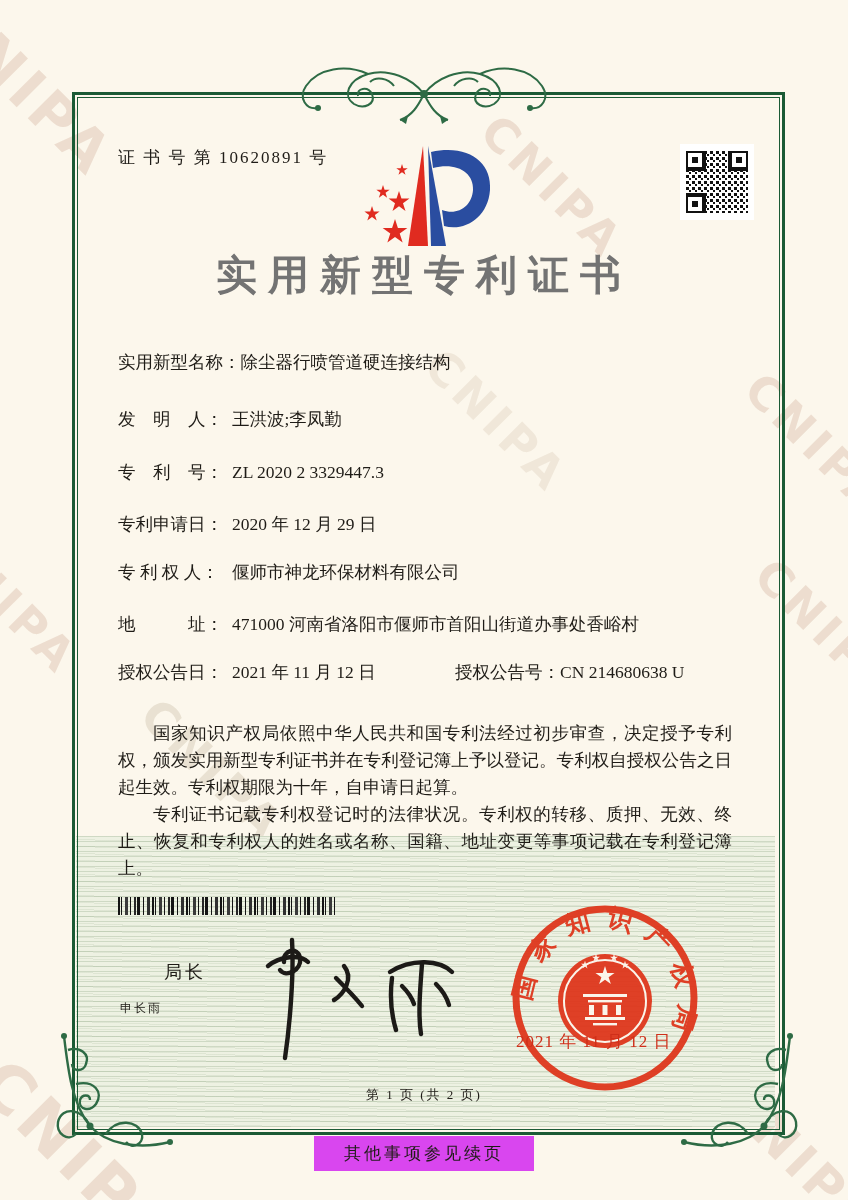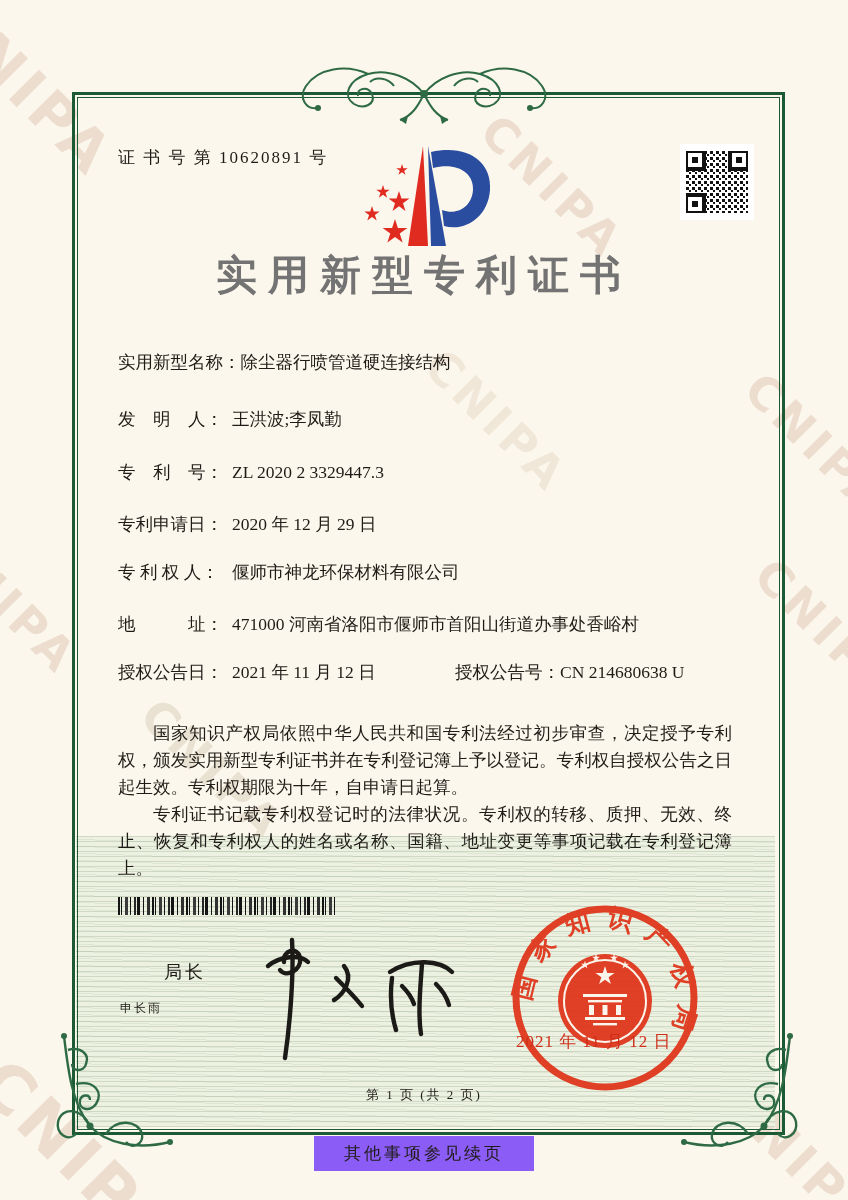--- a/index.html
+++ b/index.html
@@ -72,21 +72,21 @@
       #141414 25px 26px,rgba(0,0,0,0) 26px 29px,
       #303030 29px 32px,rgba(0,0,0,0) 32px 34px);}
   .director-label{position:absolute;left:120px;top:960px;font-size:18px;letter-spacing:3px;margin-left:44px;}
   .director-name{position:absolute;left:120px;top:1000px;font-size:12px;letter-spacing:2px;}
   .signature{position:absolute;left:222px;top:932px;}
   .seal{position:absolute;left:505px;top:898px;}
   .seal-date{position:absolute;left:516px;top:1030px;font-size:17px;letter-spacing:1px;
     color:#cf2f1a;z-index:7;white-space:nowrap;}
   .page-no{position:absolute;left:0;right:0;top:1086px;text-align:center;font-size:13px;letter-spacing:2px;}
   .note-box{position:absolute;left:50%;transform:translateX(-50%);top:1136px;
-    background:#8b5cf6;padding:6px 30px;font-size:17px;letter-spacing:3px;}
+    background:#d946ef;padding:6px 30px;font-size:17px;letter-spacing:3px;}
 </style>
 </head>
 <body>
 
 <div class="page">
 
   <div class="wm wm1">CNIPA</div>
   <div class="wm wm2">CNIPA</div>
   <div class="wm wm3">CNIPA</div>
   <div class="wm wm4">CNIPA</div>

